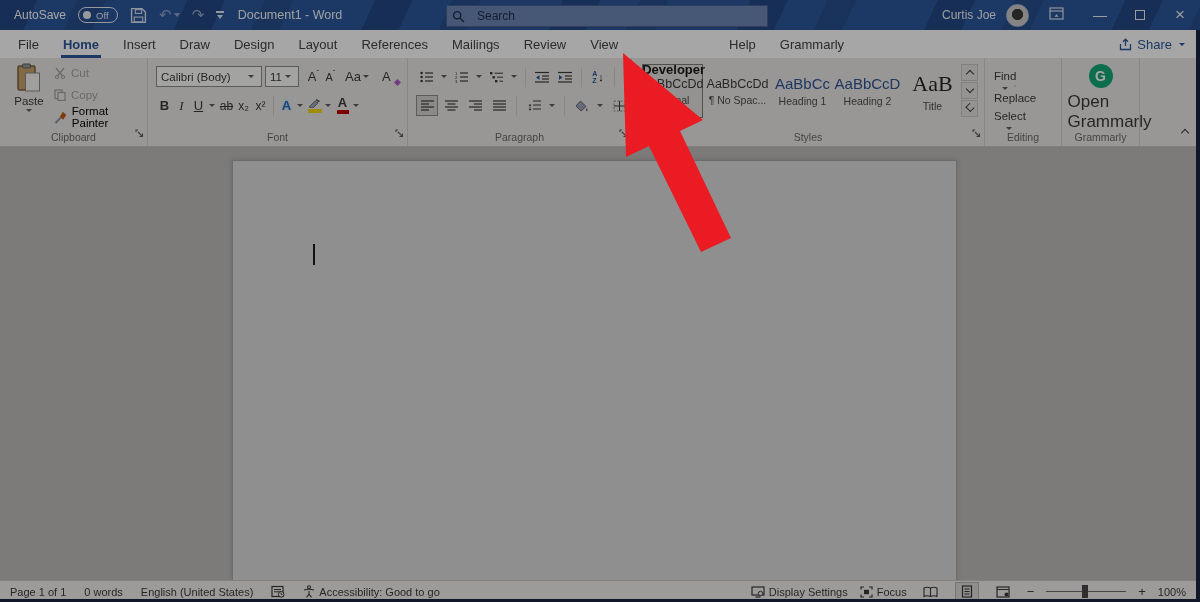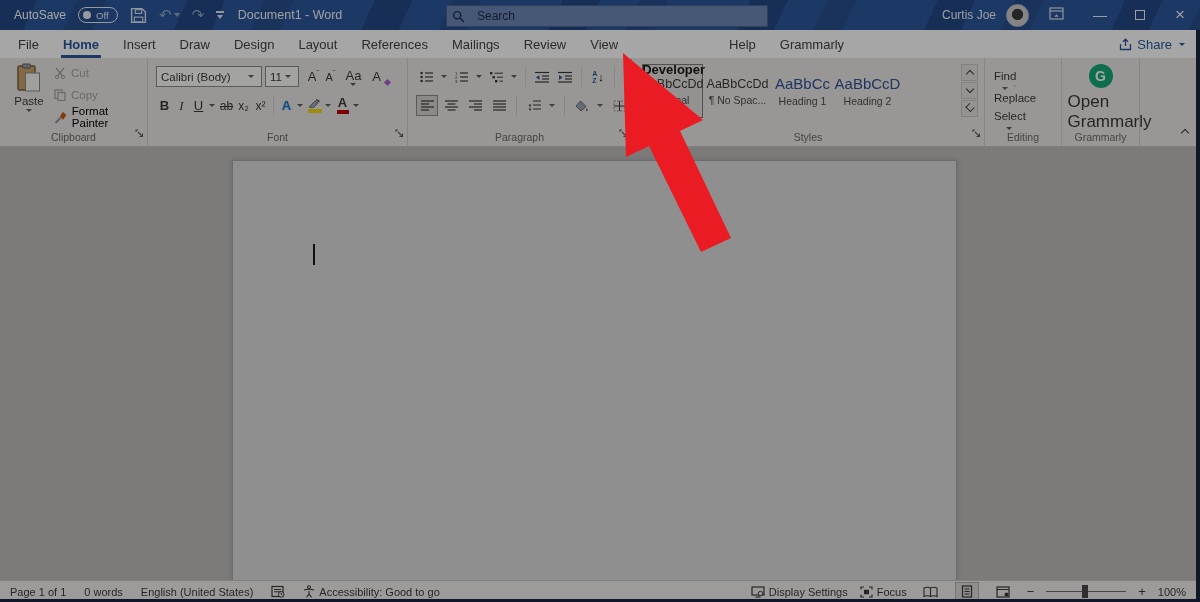--- a/index.html
+++ b/index.html
@@ -251,21 +251,21 @@
         <span class="caret"></span>
       </span>
       <span class="ib" style="margin-left:6px;">
           <span>A</span>
           <span class="tiny-up">ˆ</span>
         </span>
       <span class="ib">
           <span style="font-size:11px;">A</span>
           <span class="tiny-up">ˇ</span>
         </span>
-      <span class="ib" style="margin-left:6px;flex-direction:column;">
+      <span class="ib" style="margin-left:6px;">
           <span>Aa</span>
           <span class="caret"></span>
         </span>
       <span class="ib clear-fmt" style="margin-left:6px;">
           <span>A</span>
           <span class="diamond"></span>
         </span>
     </div>
     <div class="r2">
       <span class="ib bold">B</span>
@@ -443,20 +443,24 @@
         <span class="st-sample">AaBbCcDd</span>
         <span class="st-name">¶ No Spac...</span>
       </span>
       <span class="style-card">
         <span class="st-sample h">AaBbCc</span>
         <span class="st-name">Heading 1</span>
       </span>
       <span class="style-card">
         <span class="st-sample h">AaBbCcD</span>
         <span class="st-name">Heading 2</span>
+      </span>
+      <span class="style-card">
+        <span class="st-sample t">AaB</span>
+        <span class="st-name">Title</span>
       </span>
     </div>
     <div class="st-scroll">
       <span class="sb">
           <span class="chev up"></span>
         </span>
       <span class="sb">
           <span class="chev down"></span>
         </span>
       <span class="sb">

